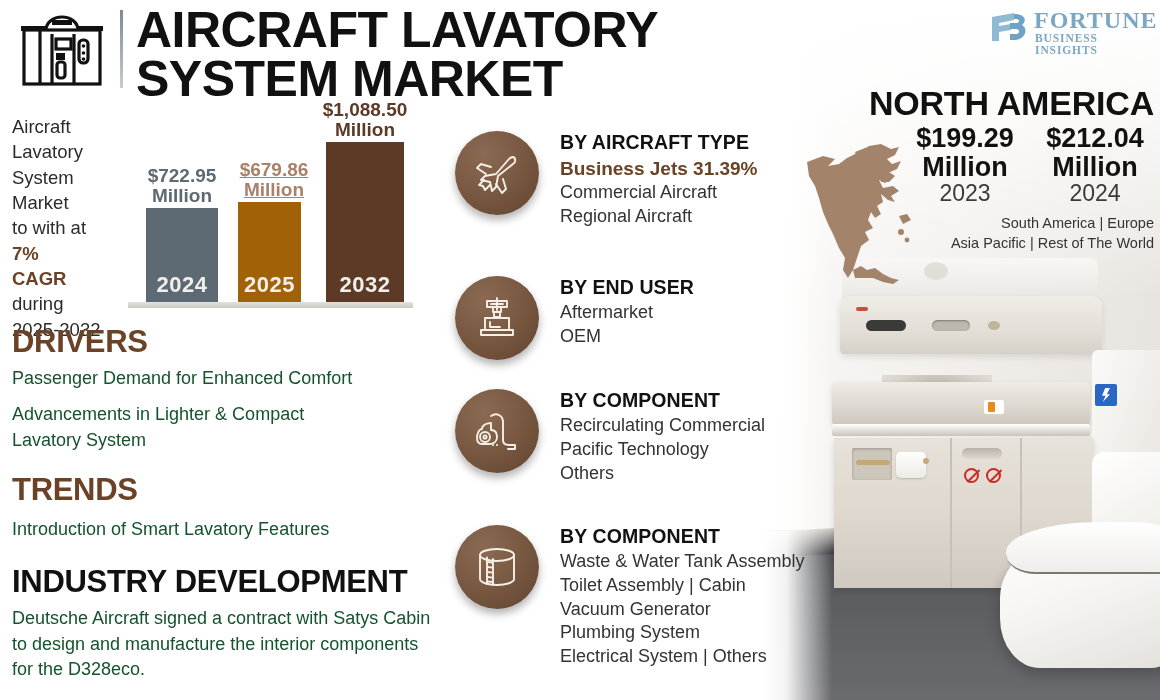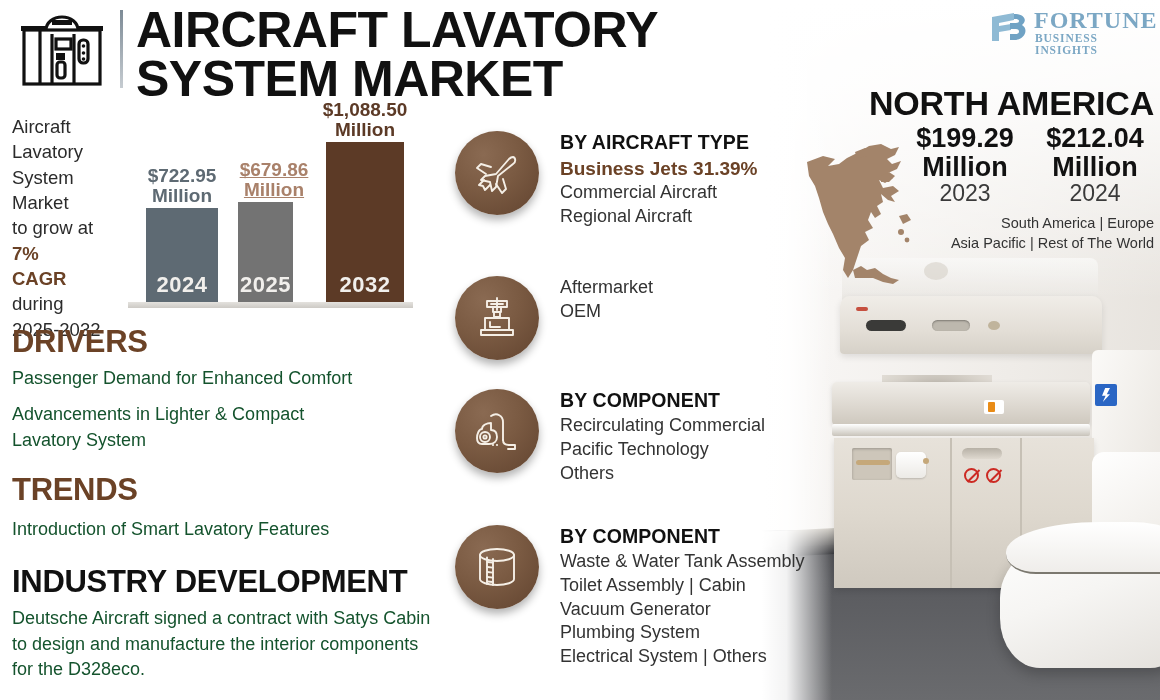--- a/index.html
+++ b/index.html
@@ -221,38 +221,38 @@
         <path d="M24 3 C34 3 38 9 32 14 C39 18 35 29 24 29 L20 29 L20 23 L26 23 C30 23 30 18 26 18 L20 18 L20 12 L26 12 C30 12 30 8 26 8 L24 8 Z" fill="#6fa2c4"></path>
       </svg>
     </div>
     <div class="l1">FORTUNE</div>
     <div class="l2">BUSINESS INSIGHTS</div>
   </div>
 
   <div class="intro">
     <div>Aircraft Lavatory</div>
     <div>System Market</div>
-    <div>to grow at</div>
+    <div>to with at</div>
     <div class="hl">7%</div>
     <div class="hl">CAGR</div>
     <div>during</div>
     <div>2025-2032</div>
   </div>
 
   <div class="chart">
     <div class="baseline"></div>
 
     <div class="bar" id="bar0" style="left: 18px; width: 72px; height: 94px; background: rgb(94, 106, 115);">
       <div class="barlbl">2024</div>
     </div>
     <div class="val" id="val0" style="left: 4px; width: 100px; bottom: 102px; color: rgb(94, 106, 115);">
       <span>$722.95</span><br><span>Million</span>
     </div>
 
-    <div class="bar" id="bar1" style="left: 110px; width: 55px; height: 100px; background: #737373;">
+    <div class="bar" id="bar1" style="left: 110px; width: 63px; height: 100px; background: #a16207;">
       <div class="barlbl">2025</div>
     </div>
     <div class="val" id="val1" style="left: 96px; width: 100px; bottom: 108px; color: rgb(169, 129, 106); text-decoration: underline;">
       <span>$679.86</span><br><span>Million</span>
     </div>
 
     <div class="bar" id="bar2" style="left: 198px; width: 78px; height: 160px; background: rgb(92, 58, 38);">
       <div class="barlbl">2032</div>
     </div>
     <div class="val" id="val2" style="left: 184px; width: 106px; bottom: 168px; color: rgb(92, 58, 38);">
@@ -294,20 +294,21 @@
         <line x1="24" y1="4" x2="24" y2="16"></line>
         <line x1="18" y1="10" x2="30" y2="10"></line>
         <path d="M20 13 v5 h8 v-5"></path>
         <path d="M21 18 h6 v5 h-6 z"></path>
         <path d="M12 24 h24 v12 h-24 z"></path>
         <path d="M8 36 h32 v5 h-32 z"></path>
         <polyline points="17,28 17,33 27,33"></polyline>
       </svg>
     </div>
     <div class="txt">
+      <div class="title">BY END USER</div>
       <div class="it">Aftermarket</div>
       <div class="it">OEM</div>
     </div>
   </div>
 
   <div class="seg" style="top:389px;">
     <div class="circle">
       <svg width="48" height="48" viewBox="0 0 48 48" fill="none" stroke="#f5efe6" stroke-width="1.9" stroke-linejoin="round" stroke-linecap="round">
         <path d="M18 9 c6-4 12 0 12 6 v18"></path>
         <path d="M30 33 c0 4 3 5 6 5 h4"></path>

